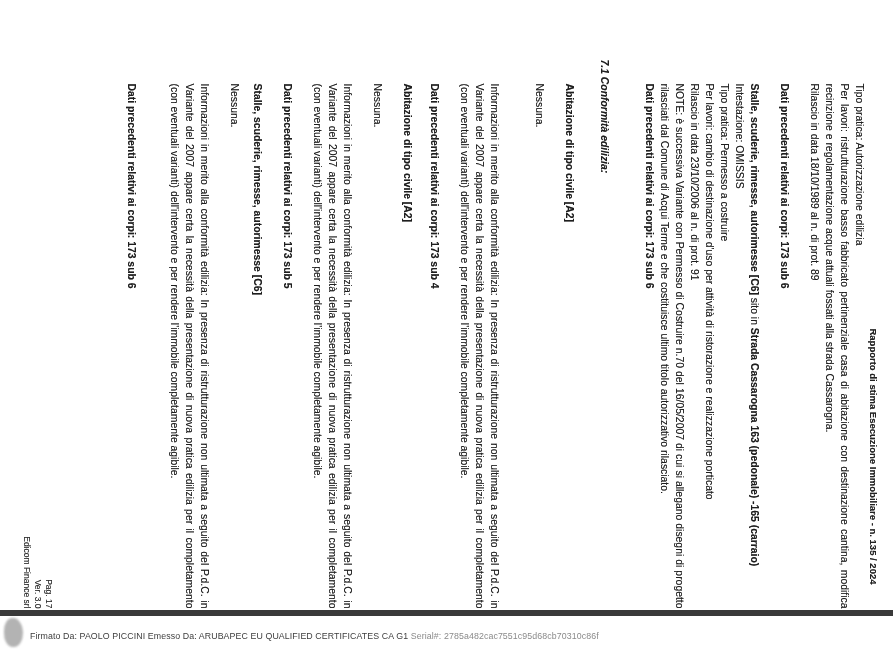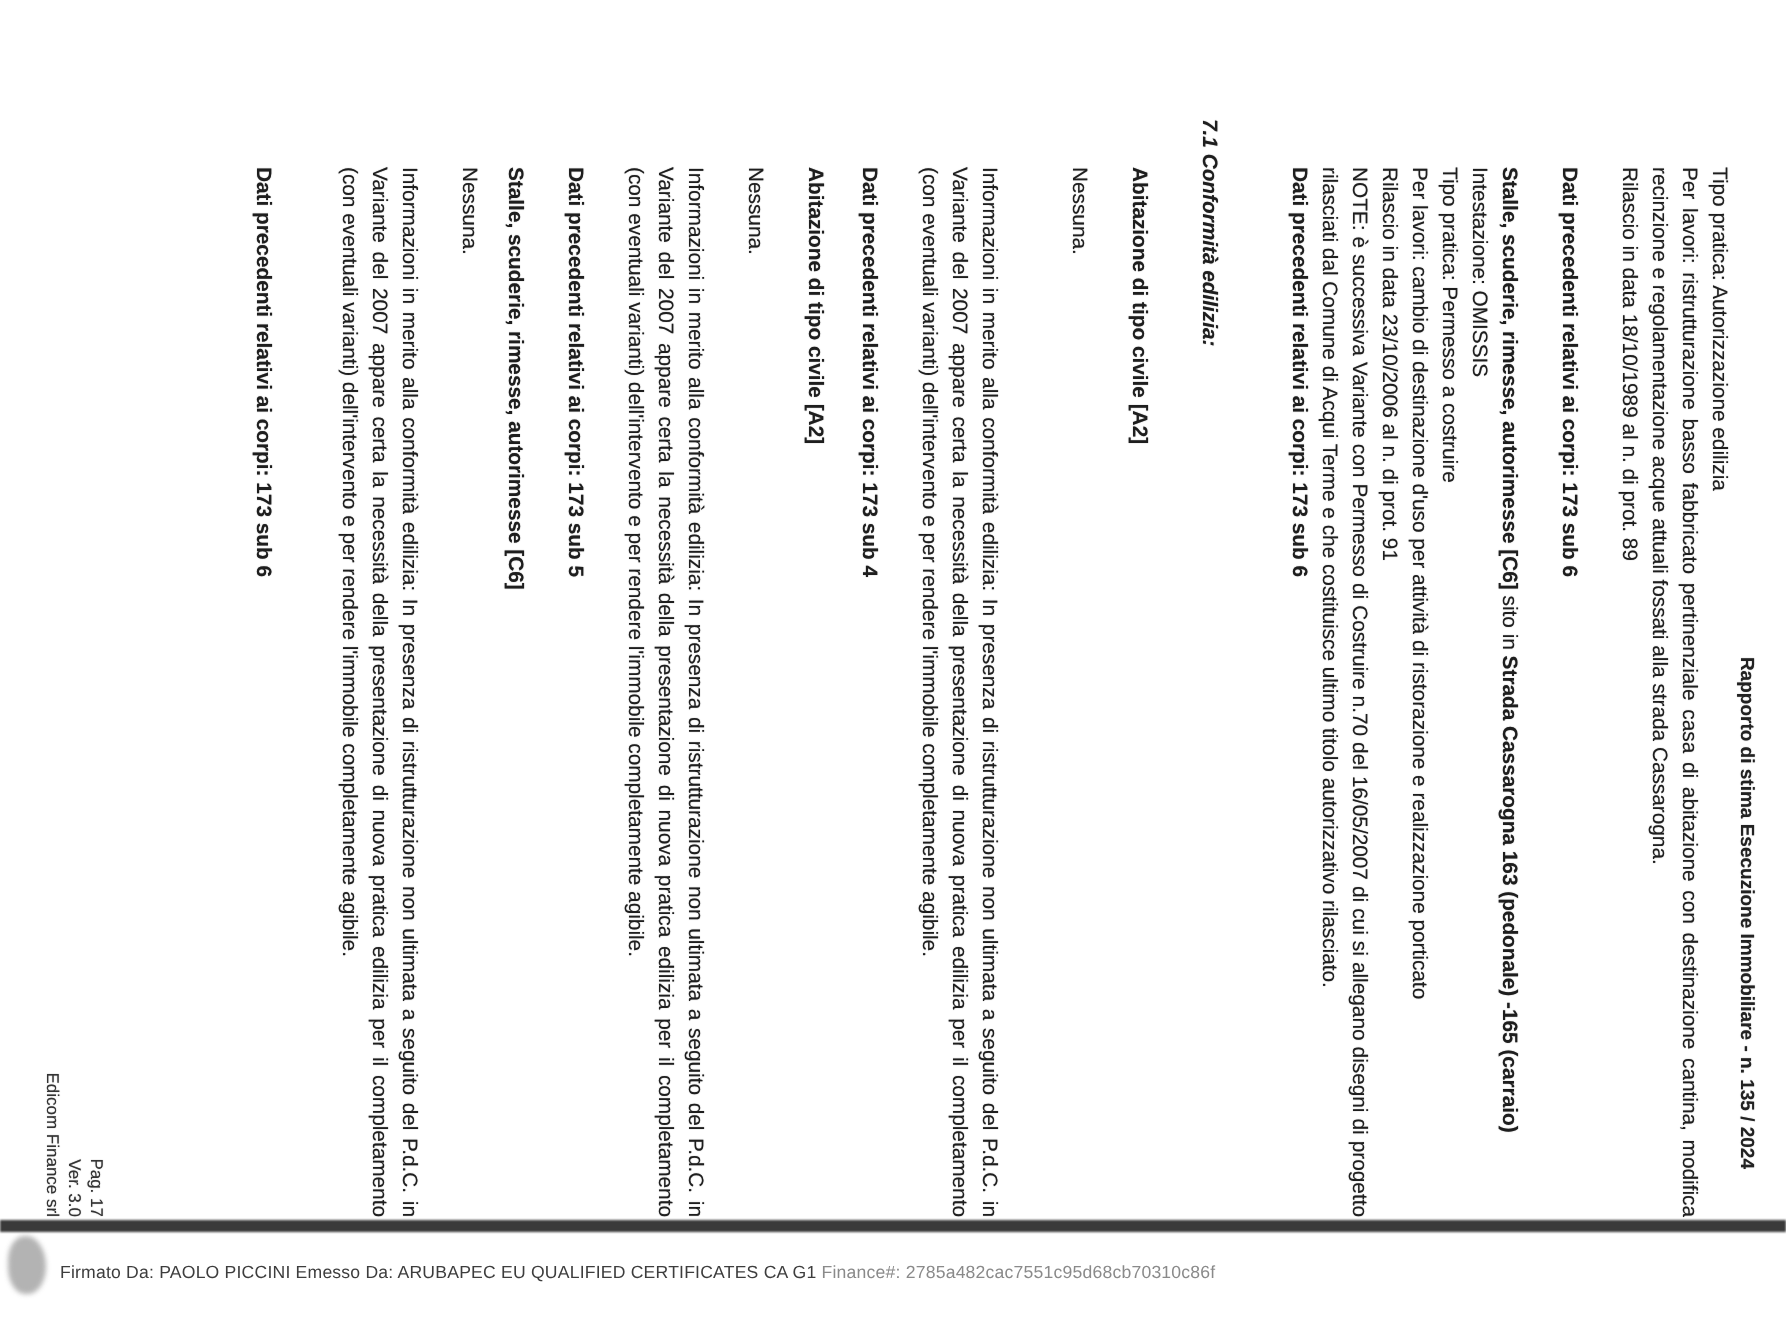--- a/index.html
+++ b/index.html
@@ -101,15 +101,15 @@
     <div class="page-footer">
       <div>Pag. 17</div>
       <div>Ver. 3.0</div>
       <div>Edicom Finance srl</div>
     </div>
 
   </div>
 
   <div class="separator-line"></div>
   <div class="signature-seal"></div>
-  <div class="signature-bar"><span>Firmato Da: PAOLO PICCINI Emesso Da: ARUBAPEC EU QUALIFIED CERTIFICATES CA G1 </span><span class="serial">Finance#: 2785a482cac7551c95d68cb70310c86f</span></div>
+  <div class="signature-bar"><span>Firmato Da: PAOLO PICCINI Emesso Da: ARUBAPEC EU QUALIFIED CERTIFICATES CA G1 </span><span class="serial">Serial#: 2785a482cac7551c95d68cb70310c86f</span></div>
 
 </div>
 
 </body></html>

